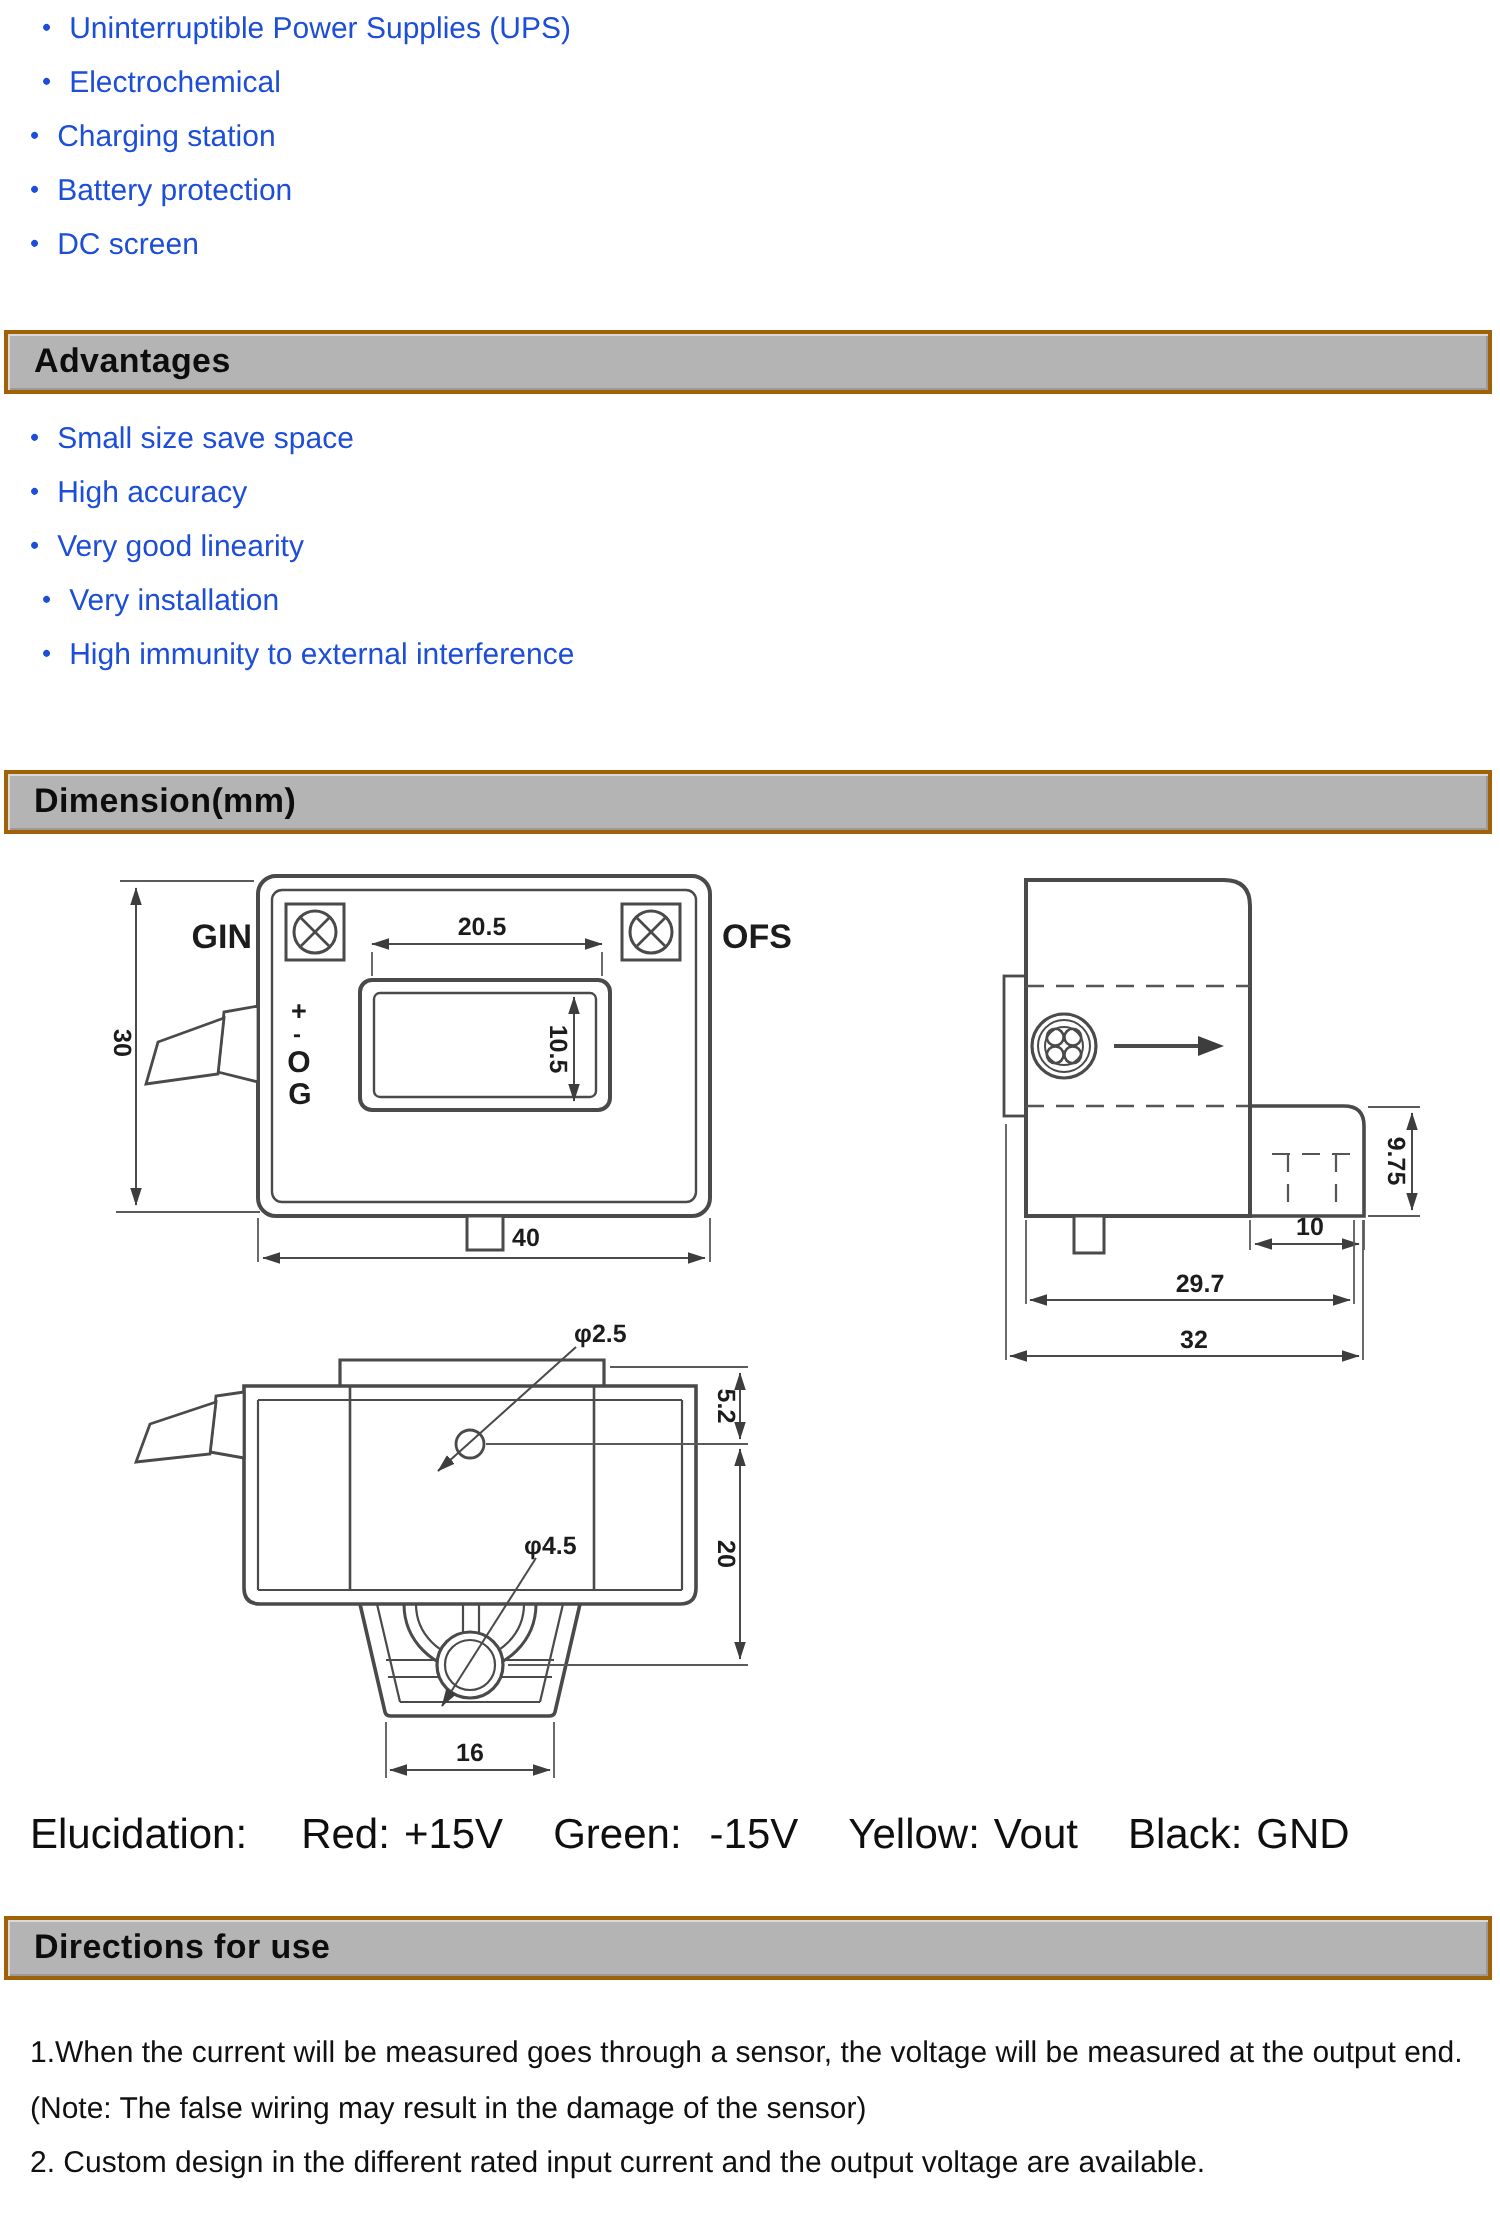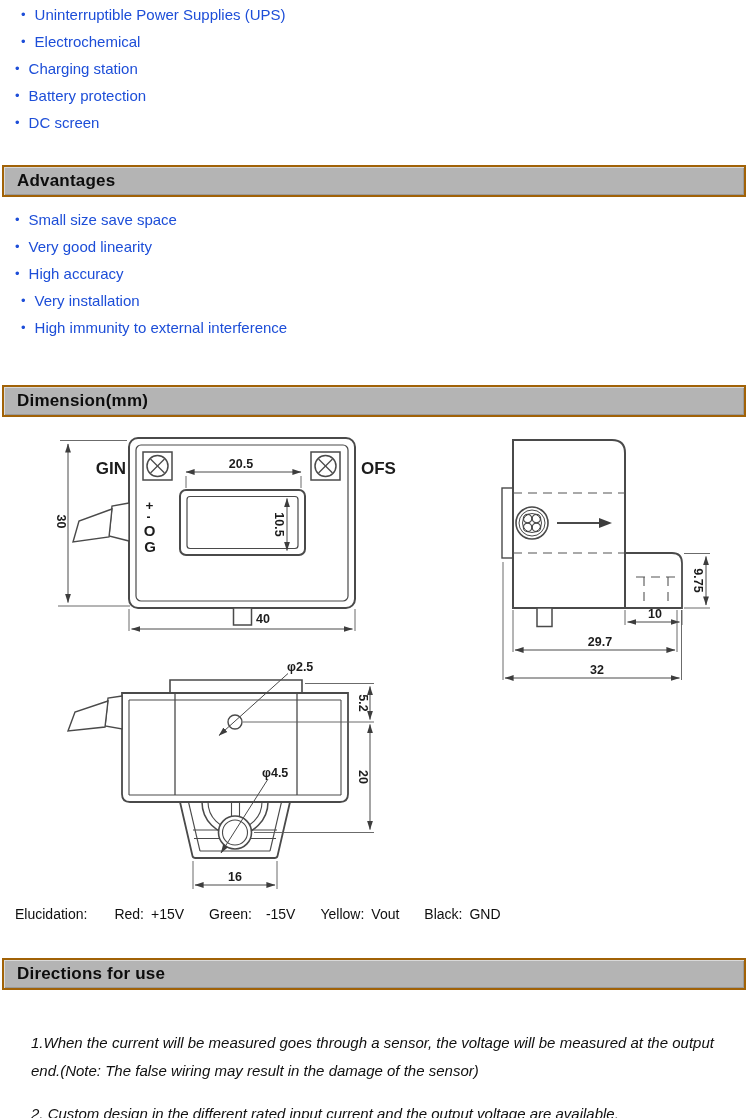--- a/index.html
+++ b/index.html
@@ -25,29 +25,29 @@
   
   .list { position:absolute; left:15px; list-style:none; margin:0; padding:0; }
   .list li { height:27px; line-height:27px; font-size:15px; color:#1d4ed8; white-space:nowrap; }
   .list li::before { content:"\2022"; font-size:13px; margin-right:9px; position:relative; top:-1px; }
   .list-apps { top:1px; }
   .list-apps li:nth-child(-n+2) { padding-left:6px; }
   .list-adv  { top:206px; }
   .list-adv  li:nth-child(n+4) { padding-left:6px; }
 
   
-  .eluc { position:absolute; top:906px; left:15px; font-size:14px; color:#0f0f0f; display:flex; align-items:baseline;text-align:right; }
+  .eluc { position:absolute; top:906px; left:15px; font-size:21px; color:#0f0f0f; display:flex; align-items:baseline;text-align:right; }
   .eluc .eluc-label { margin-right:27px; }
   .eluc .entry { margin-right:25px; white-space:nowrap; }
   .eluc .entry .val { margin-left:7px; }
   .eluc .entry-green .val { margin-left:14px; }
 
   
   .dirs { position:absolute; top:1013px; left:15px; width:727px; font-size:15px; line-height:27.5px; color:#101010; }
-  .dirs p { margin:16px;font-style:italic; }
+  .dirs p { margin:0; }
 
   
   .drawing { position:absolute; }
   svg text { fill:#1c1c1c; font-family:"Liberation Sans", sans-serif; }
   .big-label { font-size:17px; font-weight:bold; }
   .dim-label { font-size:12.5px; font-weight:bold; }
   .term-label { font-weight:bold; }
   .ln   { stroke:#4a4a4a; fill:none; }
   .lnf  { stroke:#4a4a4a; fill:#ffffff; }
   .dim  { stroke:#4a4a4a; stroke-width:1; fill:none; }
@@ -66,22 +66,22 @@
     <li>Battery protection</li>
     <li>DC screen</li>
   </ul>
 
   <div class="bar bar-advantages">
     <span class="bar-label">Advantages</span>
   </div>
 
   <ul class="list list-adv">
     <li>Small size save space</li>
+    <li>High accuracy</li>
     <li>Very good linearity</li>
-    <li>High accuracy</li>
     <li>Very installation</li>
     <li>High immunity to external interference</li>
   </ul>
 
   <div class="bar bar-dimension">
     <span class="bar-label">Dimension(mm)</span>
   </div>
 
   <svg class="drawing" style="left:55px; top:430px;" width="350" height="205" viewBox="55 430 350 205">
     <defs>

